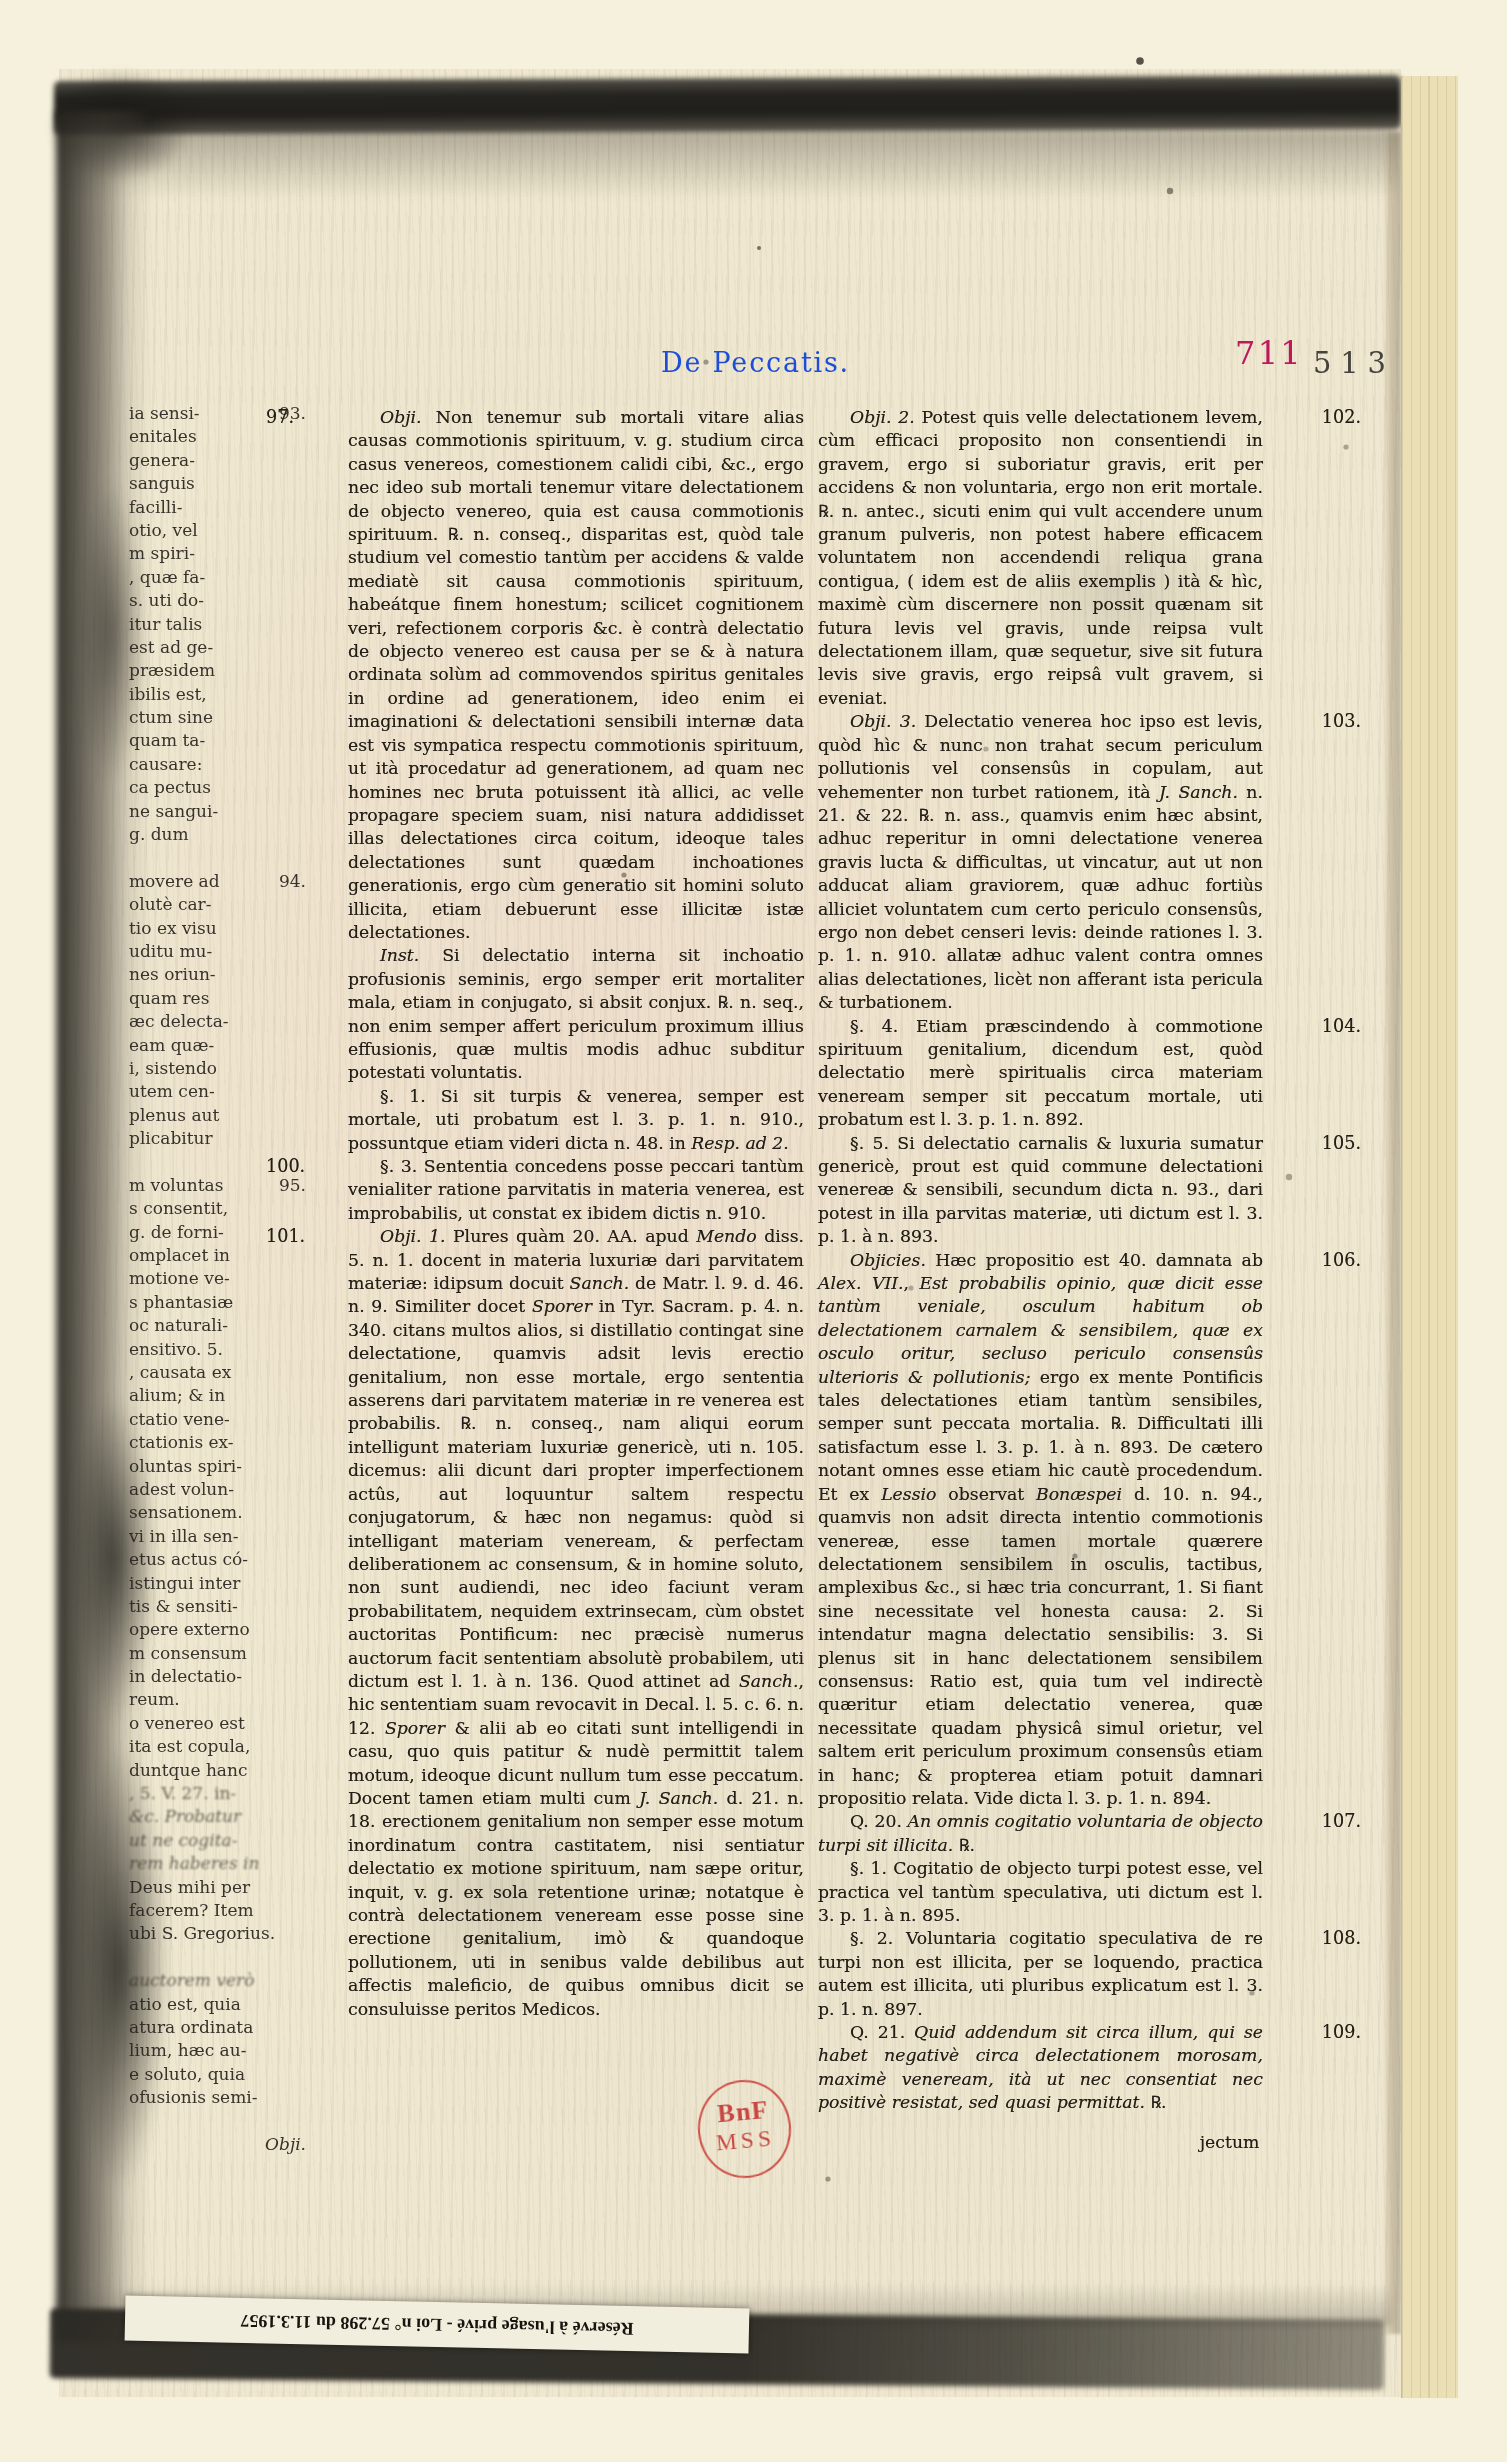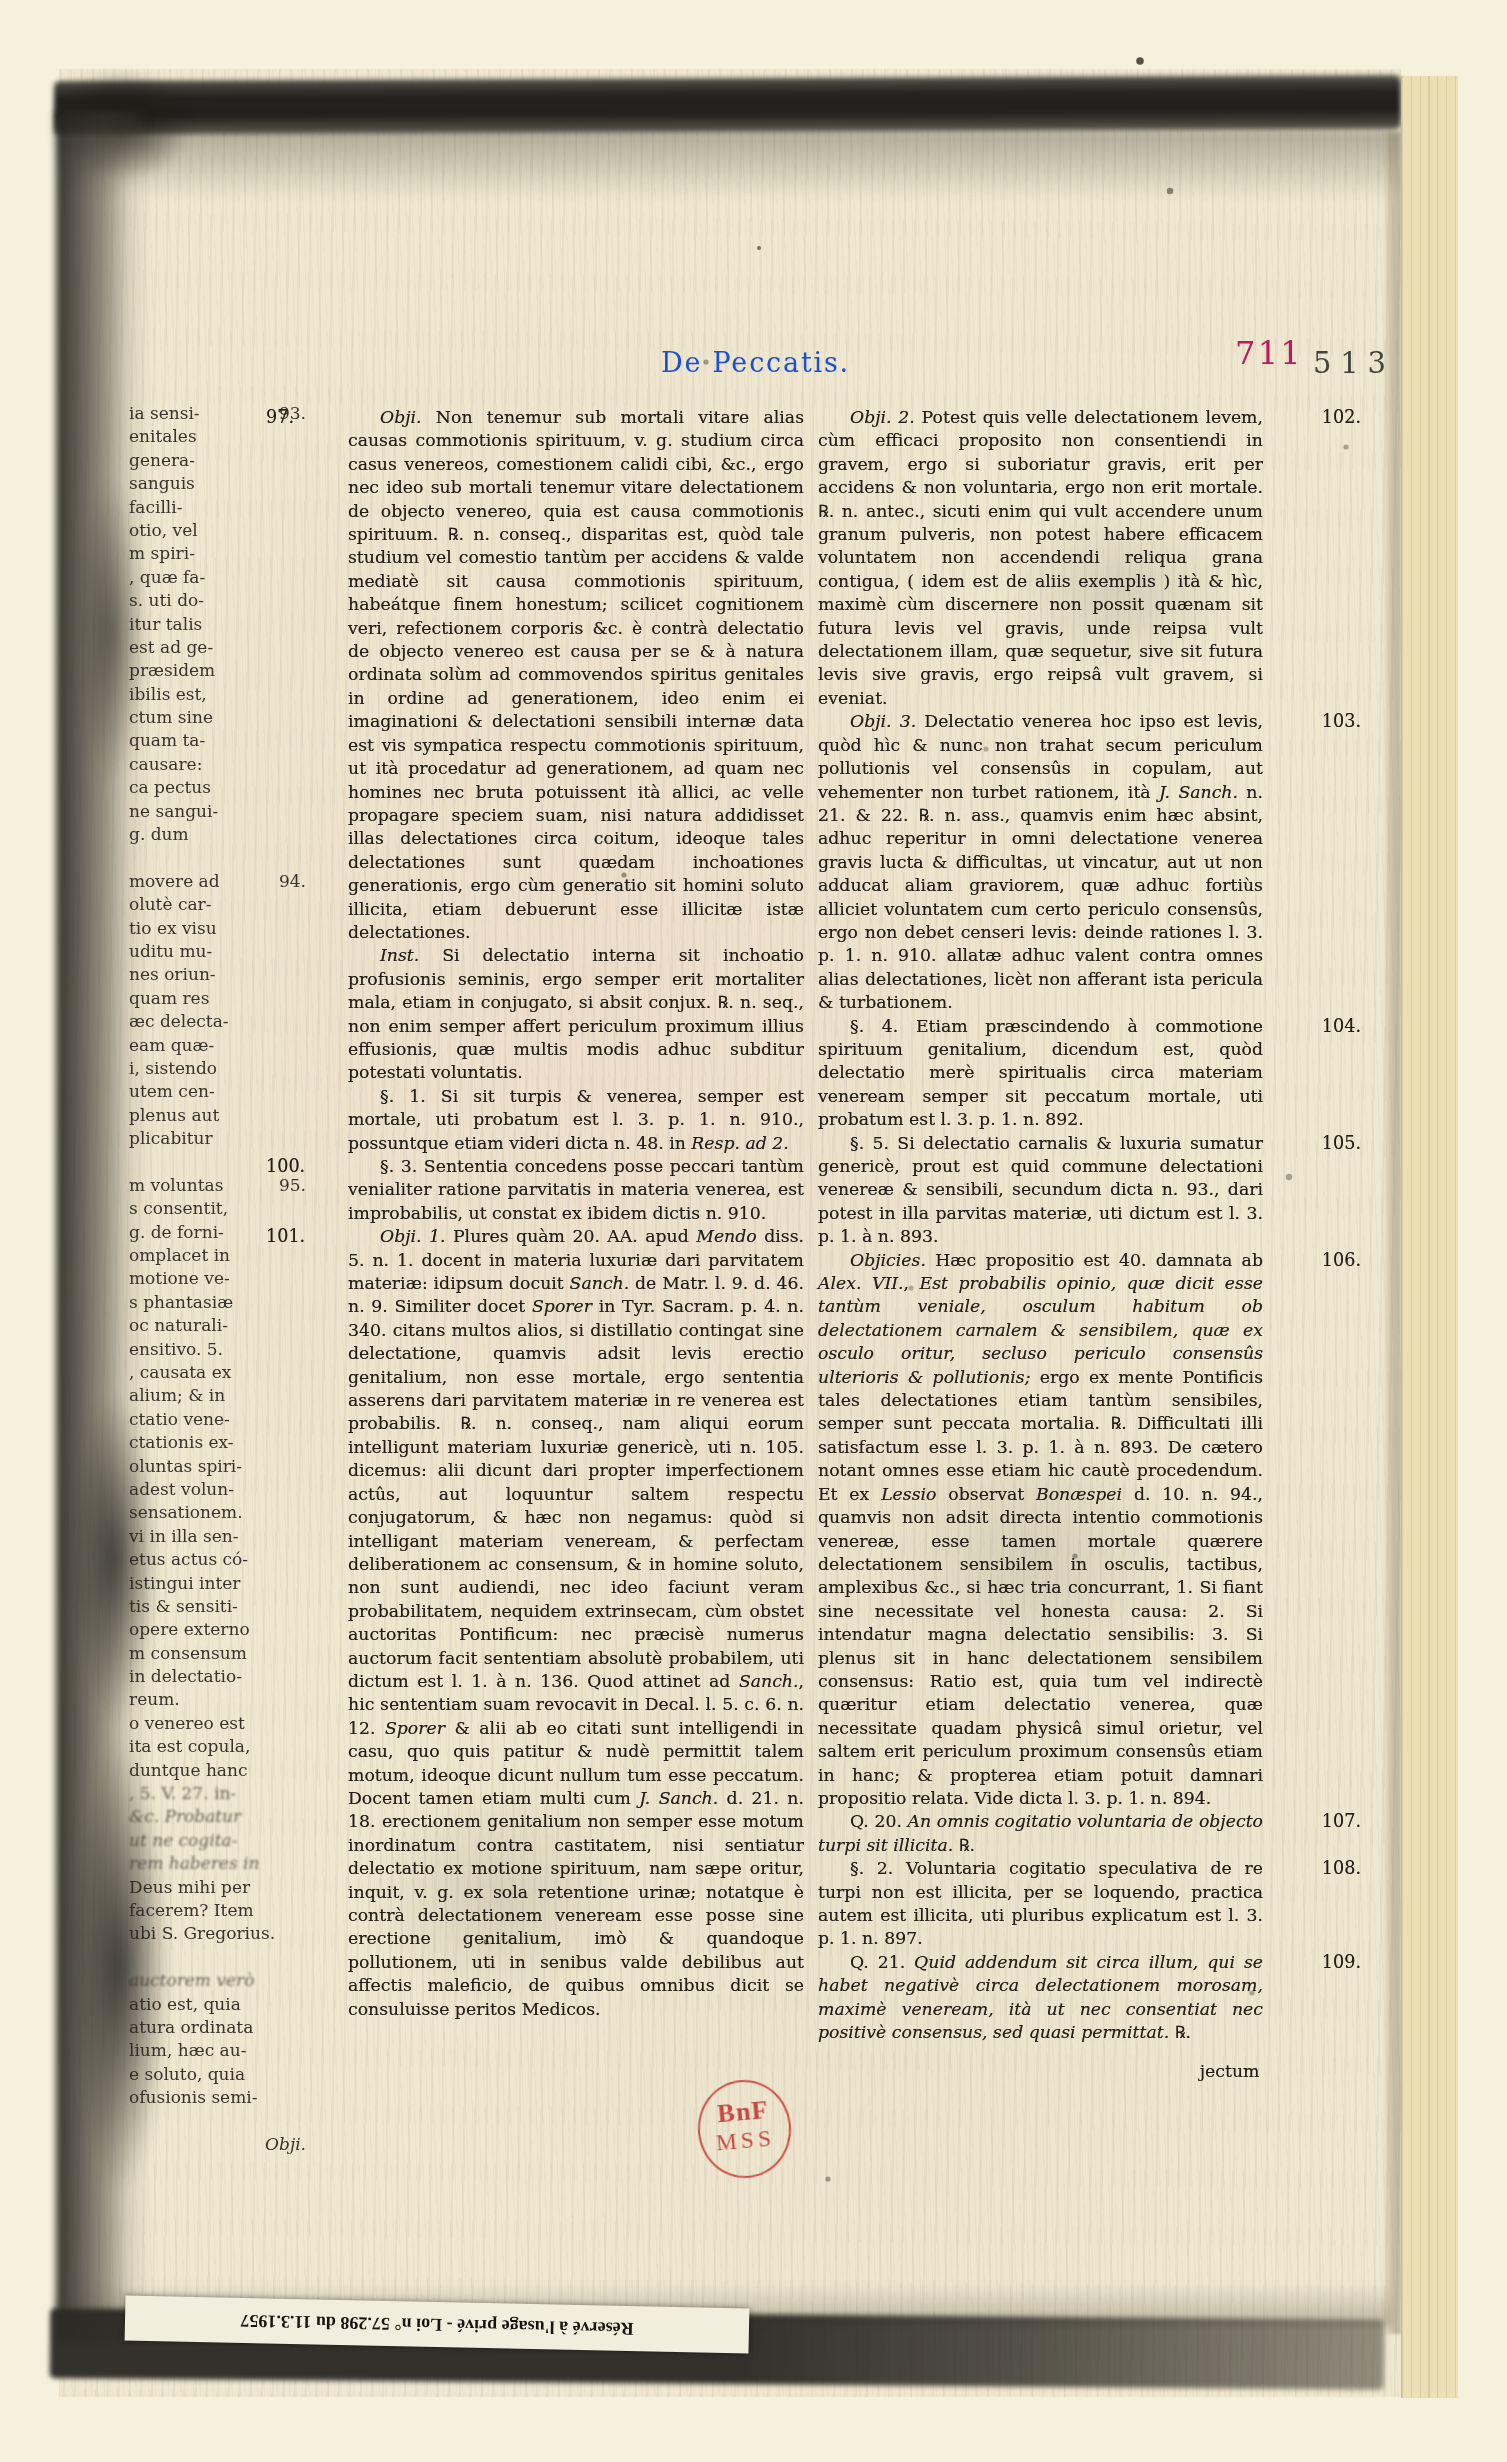--- a/index.html
+++ b/index.html
@@ -345,22 +345,23 @@
       <div class="para"><span class="mnum">100.</span><span>§. 3. Sententia concedens posse peccari tantùm venialiter ratione parvitatis in materia venerea, est improbabilis, ut constat ex ibidem dictis n. 910.</span></div>
       <div class="para"><span class="mnum">101.</span><span class="it">Obji. 1.</span><span> Plures quàm 20. AA. apud </span><span class="it">Mendo</span><span> diss. 5. n. 1. docent in materia luxuriæ dari parvitatem materiæ: idipsum docuit </span><span class="it">Sanch.</span><span> de Matr. l. 9. d. 46. n. 9. Similiter docet </span><span class="it">Sporer</span><span> in Tyr. Sacram. p. 4. n. 340. citans multos alios, si distillatio contingat sine delectatione, quamvis adsit levis erectio genitalium, non esse mortale, ergo sententia asserens dari parvitatem materiæ in re venerea est probabilis. ℞. n. conseq., nam aliqui eorum intelligunt materiam luxuriæ genericè, uti n. 105. dicemus: alii dicunt dari propter imperfectionem actûs, aut loquuntur saltem respectu conjugatorum, &amp; hæc non negamus: quòd si intelligant materiam veneream, &amp; perfectam deliberationem ac consensum, &amp; in homine soluto, non sunt audiendi, nec ideo faciunt veram probabilitatem, nequidem extrinsecam, cùm obstet auctoritas Pontificum: nec præcisè numerus auctorum facit sententiam absolutè probabilem, uti dictum est l. 1. à n. 136. Quod attinet ad </span><span class="it">Sanch.</span><span>, hic sententiam suam revocavit in Decal. l. 5. c. 6. n. 12. </span><span class="it">Sporer</span><span> &amp; alii ab eo citati sunt intelligendi in casu, quo quis patitur &amp; nudè permittit talem motum, ideoque dicunt nullum tum esse peccatum. Docent tamen etiam multi cum </span><span class="it">J. Sanch.</span><span> d. 21. n. 18. erectionem genitalium non semper esse motum inordinatum contra castitatem, nisi sentiatur delectatio ex motione spirituum, nam sæpe oritur, inquit, v. g. ex sola retentione urinæ; notatque è contrà delectationem veneream esse posse sine erectione genitalium, imò &amp; quandoque pollutionem, uti in senibus valde debilibus aut affectis maleficio, de quibus omnibus dicit se consuluisse peritos Medicos.</span></div>
     </div>
   <div class="col col-right">
       <div class="para"><span class="mnum">102.</span><span class="it">Obji. 2.</span><span> Potest quis velle delectationem levem, cùm efficaci proposito non consentiendi in gravem, ergo si suboriatur gravis, erit per accidens &amp; non voluntaria, ergo non erit mortale. ℞. n. antec., sicuti enim qui vult accendere unum granum pulveris, non potest habere efficacem voluntatem non accendendi reliqua grana contigua, ( idem est de aliis exemplis ) ità &amp; hìc, maximè cùm discernere non possit quænam sit futura levis vel gravis, unde reipsa vult delectationem illam, quæ sequetur, sive sit futura levis sive gravis, ergo reipsâ vult gravem, si eveniat.</span></div>
       <div class="para"><span class="mnum">103.</span><span class="it">Obji. 3.</span><span> Delectatio venerea hoc ipso est levis, quòd hìc &amp; nunc non trahat secum periculum pollutionis vel consensûs in copulam, aut vehementer non turbet rationem, ità </span><span class="it">J. Sanch.</span><span> n. 21. &amp; 22. ℞. n. ass., quamvis enim hæc absint, adhuc reperitur in omni delectatione venerea gravis lucta &amp; difficultas, ut vincatur, aut ut non adducat aliam graviorem, quæ adhuc fortiùs alliciet voluntatem cum certo periculo consensûs, ergo non debet censeri levis: deinde rationes l. 3. p. 1. n. 910. allatæ adhuc valent contra omnes alias delectationes, licèt non afferant ista pericula &amp; turbationem.</span></div>
       <div class="para"><span class="mnum">104.</span><span>§. 4. Etiam præscindendo à commotione spirituum genitalium, dicendum est, quòd delectatio merè spiritualis circa materiam veneream semper sit peccatum mortale, uti probatum est l. 3. p. 1. n. 892.</span></div>
       <div class="para"><span class="mnum">105.</span><span>§. 5. Si delectatio carnalis &amp; luxuria sumatur genericè, prout est quid commune delectationi venereæ &amp; sensibili, secundum dicta n. 93., dari potest in illa parvitas materiæ, uti dictum est l. 3. p. 1. à n. 893.</span></div>
       <div class="para"><span class="mnum">106.</span><span class="it">Objicies.</span><span> Hæc propositio est 40. damnata ab </span><span class="it">Alex. VII.</span><span>, </span><span class="it">Est probabilis opinio, quæ dicit esse tantùm veniale, osculum habitum ob delectationem carnalem &amp; sensibilem, quæ ex osculo oritur, secluso periculo consensûs ulterioris &amp; pollutionis;</span><span> ergo ex mente Pontificis tales delectationes etiam tantùm sensibiles, semper sunt peccata mortalia. ℞. Difficultati illi satisfactum esse l. 3. p. 1. à n. 893. De cætero notant omnes esse etiam hic cautè procedendum. Et ex </span><span class="it">Lessio</span><span> observat </span><span class="it">Bonæspei</span><span> d. 10. n. 94., quamvis non adsit directa intentio commotionis venereæ, esse tamen mortale quærere delectationem sensibilem in osculis, tactibus, amplexibus &amp;c., si hæc tria concurrant, 1. Si fiant sine necessitate vel honesta causa: 2. Si intendatur magna delectatio sensibilis: 3. Si plenus sit in hanc delectationem sensibilem consensus: Ratio est, quia tum vel indirectè quæritur etiam delectatio venerea, quæ necessitate quadam physicâ simul orietur, vel saltem erit periculum proximum consensûs etiam in hanc; &amp; propterea etiam potuit damnari propositio relata. Vide dicta l. 3. p. 1. n. 894.</span></div>
       <div class="para"><span class="mnum">107.</span><span>Q. 20. </span><span class="it">An omnis cogitatio voluntaria de objecto turpi sit illicita.</span><span> ℞.</span></div>
+      <div class="para"><span>§. 1. Cogitatio de objecto turpi potest esse, vel practica vel tantùm speculativa, uti dictum est l. 3. p. 1. à n. 895.</span></div>
       <div class="para"><span class="mnum">108.</span><span>§. 2. Voluntaria cogitatio speculativa de re turpi non est illicita, per se loquendo, practica autem est illicita, uti pluribus explicatum est l. 3. p. 1. n. 897.</span></div>
-      <div class="para"><span class="mnum">109.</span><span>Q. 21. </span><span class="it">Quid addendum sit circa illum, qui se habet negativè circa delectationem morosam, maximè veneream, ità ut nec consentiat nec positivè consensus, sed quasi permittat.</span><span> ℞.</span></div>
+      <div class="para"><span class="mnum">109.</span><span>Q. 21. </span><span class="it">Quid addendum sit circa illum, qui se habet negativè circa delectationem morosam, maximè veneream, ità ut nec consentiat nec positivè resistat, sed quasi permittat.</span><span> ℞.</span></div>
       <div class="para catchword">jectum</div>
     </div>
 
   <div class="stamp">
     <div class="stamp-l1">BnF</div>
     <div class="stamp-l2">MSS</div>
   </div>
 
   <div class="reserve">
     <span>Réservé à l'usage privé - Loi n° 57.298 du 11.3.1957</span>

